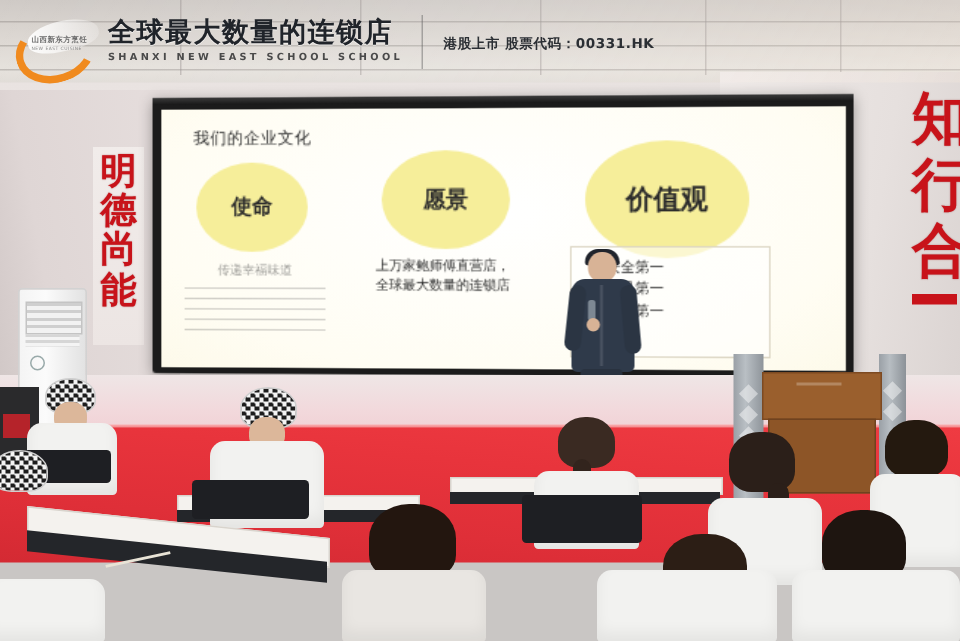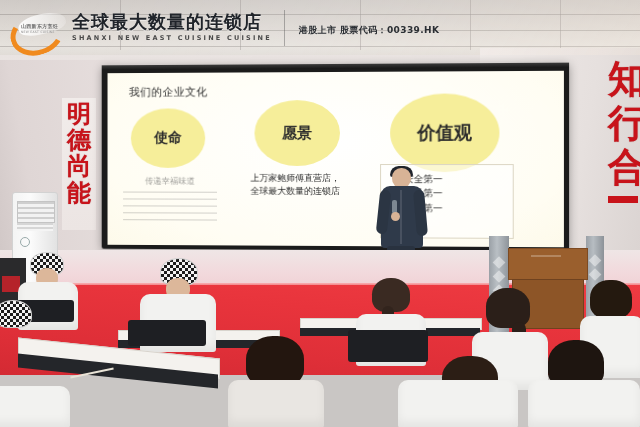--- a/index.html
+++ b/index.html
@@ -362,24 +362,24 @@
 
     <div class="logo">
       <div class="logo-arc"></div>
       <div class="logo-sweep"></div>
       <div class="logo-txt">山西新东方烹饪</div>
       <div class="logo-txt2">NEW EAST CUISINE</div>
     </div>
 
     <div class="brand">
       <div class="brand-cn">全球最大数量的连锁店</div>
-      <div class="brand-en">SHANXI NEW EAST CUISINE CUISINE</div>
+      <div class="brand-en">SHANXI NEW EAST SCHOOL SCHOOL</div>
     </div>
 
     <div class="divider"></div>
 
     <div class="parent">
-      <div class="parent-sub">港股上市  股票代码：00339.HK</div>
+      <div class="parent-sub">港股上市  股票代码：00331.HK</div>
     </div>
 
   </div>
 
 </div>
 
 </body></html>

